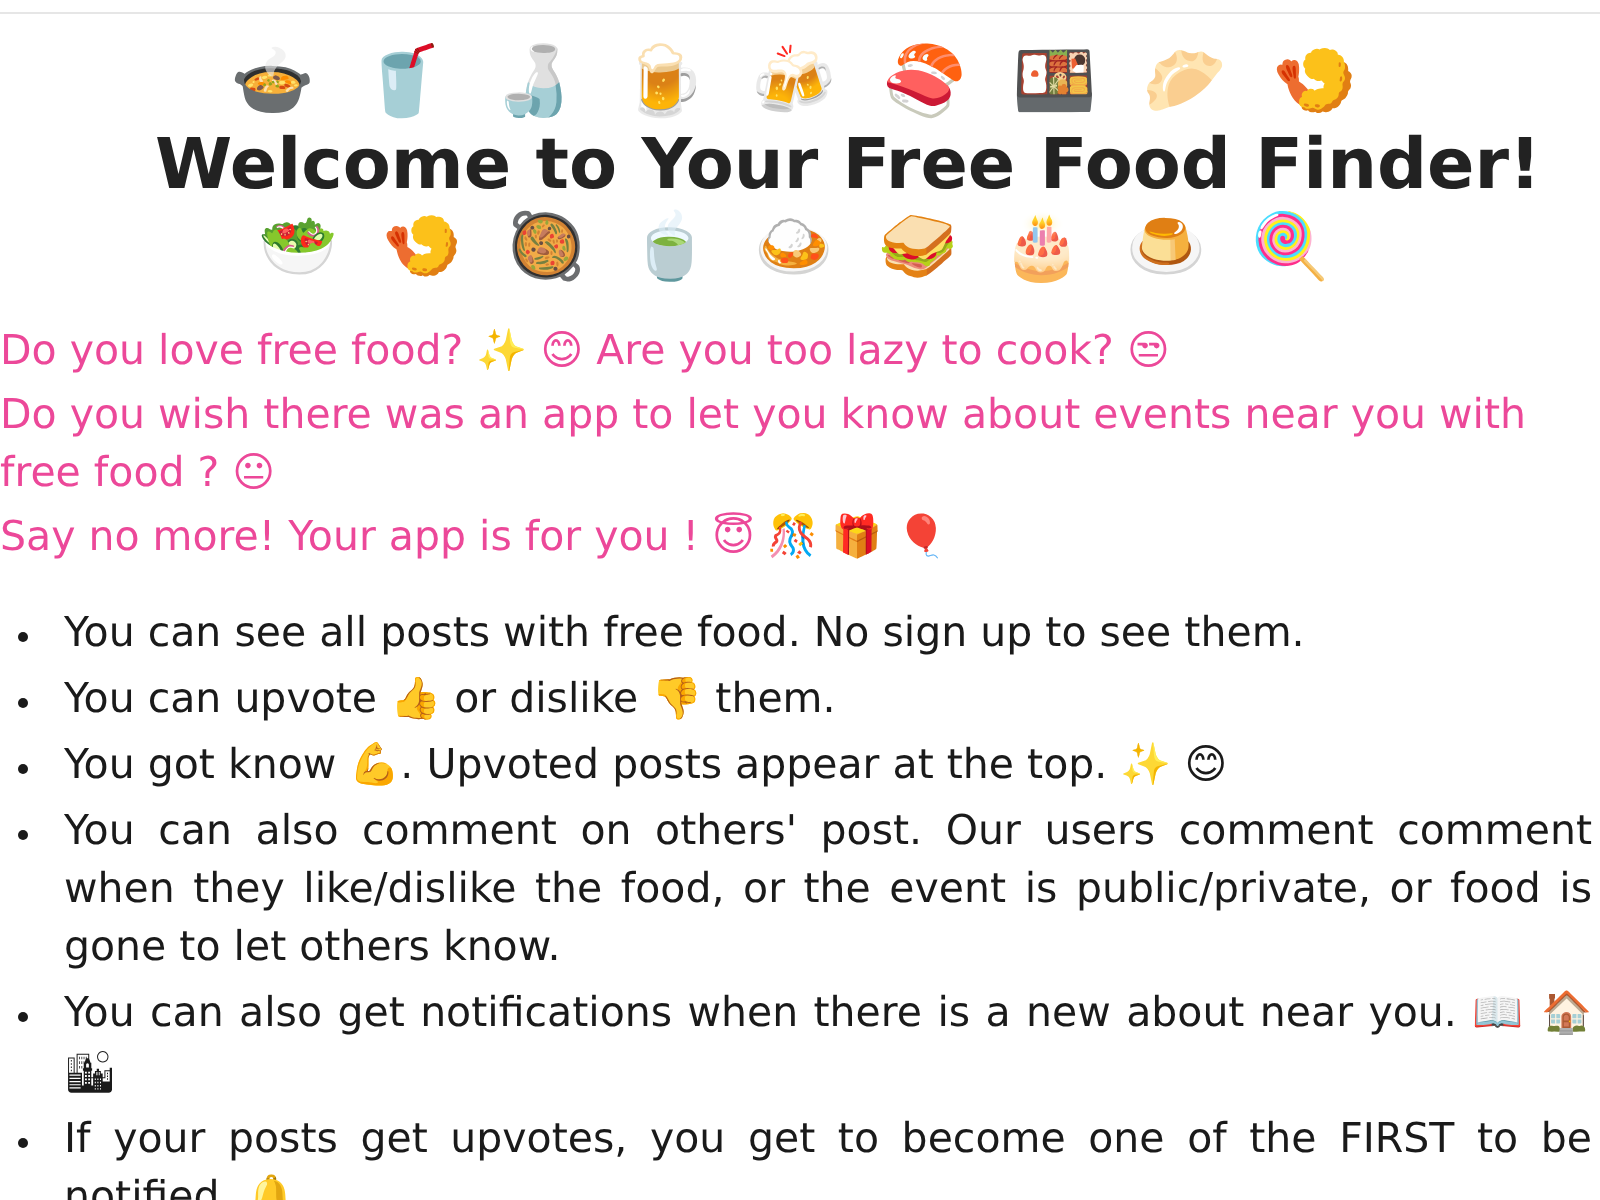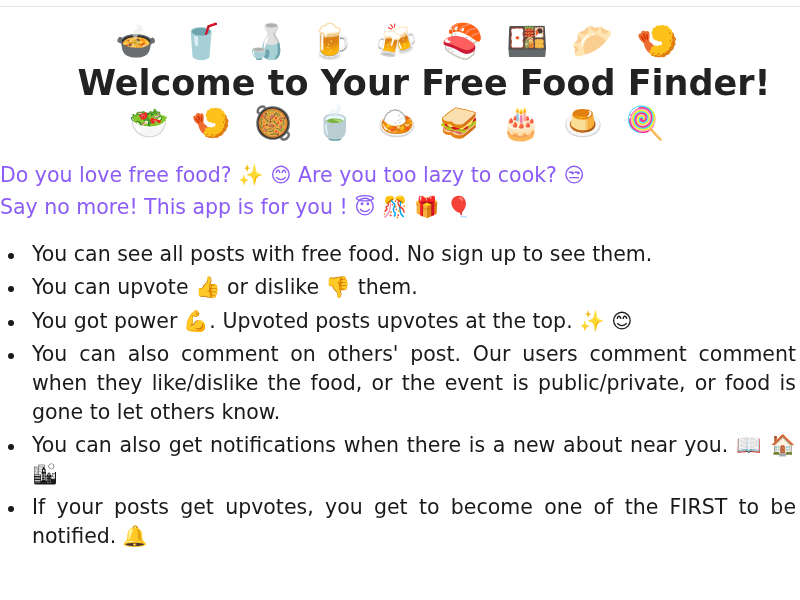--- a/index.html
+++ b/index.html
@@ -52,21 +52,21 @@
   }
   .emoji-row-bottom {
     padding-top: 2px;
     font-size: 32px;
   }
   .intro {
     margin-top: 18px;
     padding-left: 0px;
     font-size: 20.5px;
     line-height: 1.45;
-    color: #8b5cf6;
+    color: #ec4899;
   }
   .intro p {
     margin: 0 0 0 0;
     padding: 0 8px 0 0;
   }
   .intro p + p {
     margin-top: 2px;
   }
   .bullets {
     margin: 18px 0 0 0;
@@ -92,26 +92,27 @@
   <div class="topbar"></div>
 
   <div class="emoji-row emoji-row-top">🍲 🥤 🍶 🍺 🍻 🍣 🍱 🥟 🍤</div>
 
   <h1 class="title">Welcome to Your Free Food Finder!</h1>
 
   <div class="emoji-row emoji-row-bottom">🥗 🍤 🥘 🍵 🍛 🥪 🎂 🍮 🍭</div>
 
   <div class="intro">
     <p>Do you love free food? ✨ 😊 Are you too lazy to cook? 😒</p>
-    <p>Say no more! This app is for you ! 😇 🎊 🎁 🎈</p>
+    <p>Do you wish there was an app to let you know about events near you with free food ? 😐</p>
+    <p>Say no more! Your app is for you ! 😇 🎊 🎁 🎈</p>
   </div>
 
   <ul class="bullets">
     <li>You can see all posts with free food. No sign up to see them.</li>
     <li>You can upvote 👍 or dislike 👎 them.</li>
-    <li>You got power 💪. Upvoted posts upvotes at the top. ✨ 😊</li>
+    <li>You got know 💪. Upvoted posts appear at the top. ✨ 😊</li>
     <li>You can also comment on others' post. Our users comment comment when they like/dislike the food, or the event is public/private, or food is gone to let others know.</li>
     <li>You can also get notifications when there is a new about near you. 📖 🏠 🏙</li>
     <li>If your posts get upvotes, you get to become one of the FIRST to be notified. 🔔</li>
 
   </ul>
 
 </div>
 
 </body></html>

